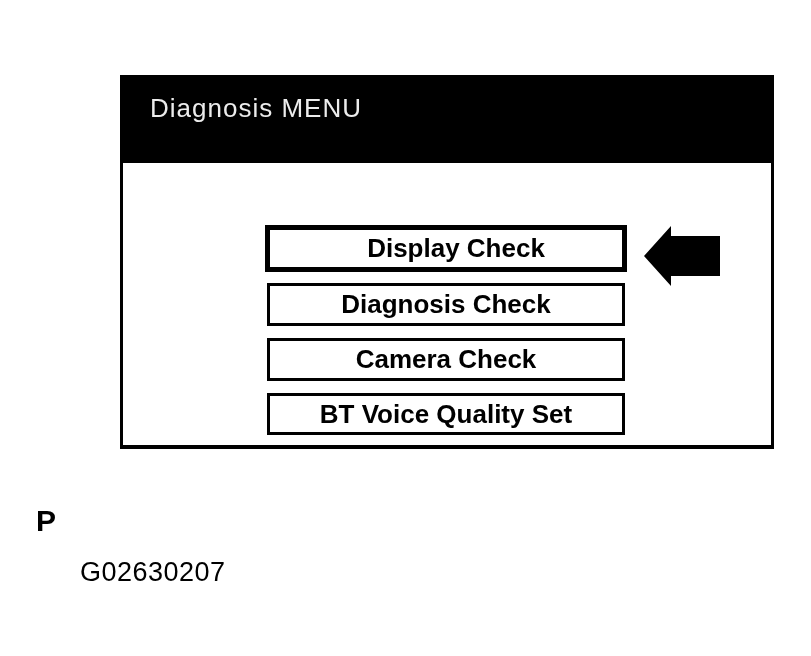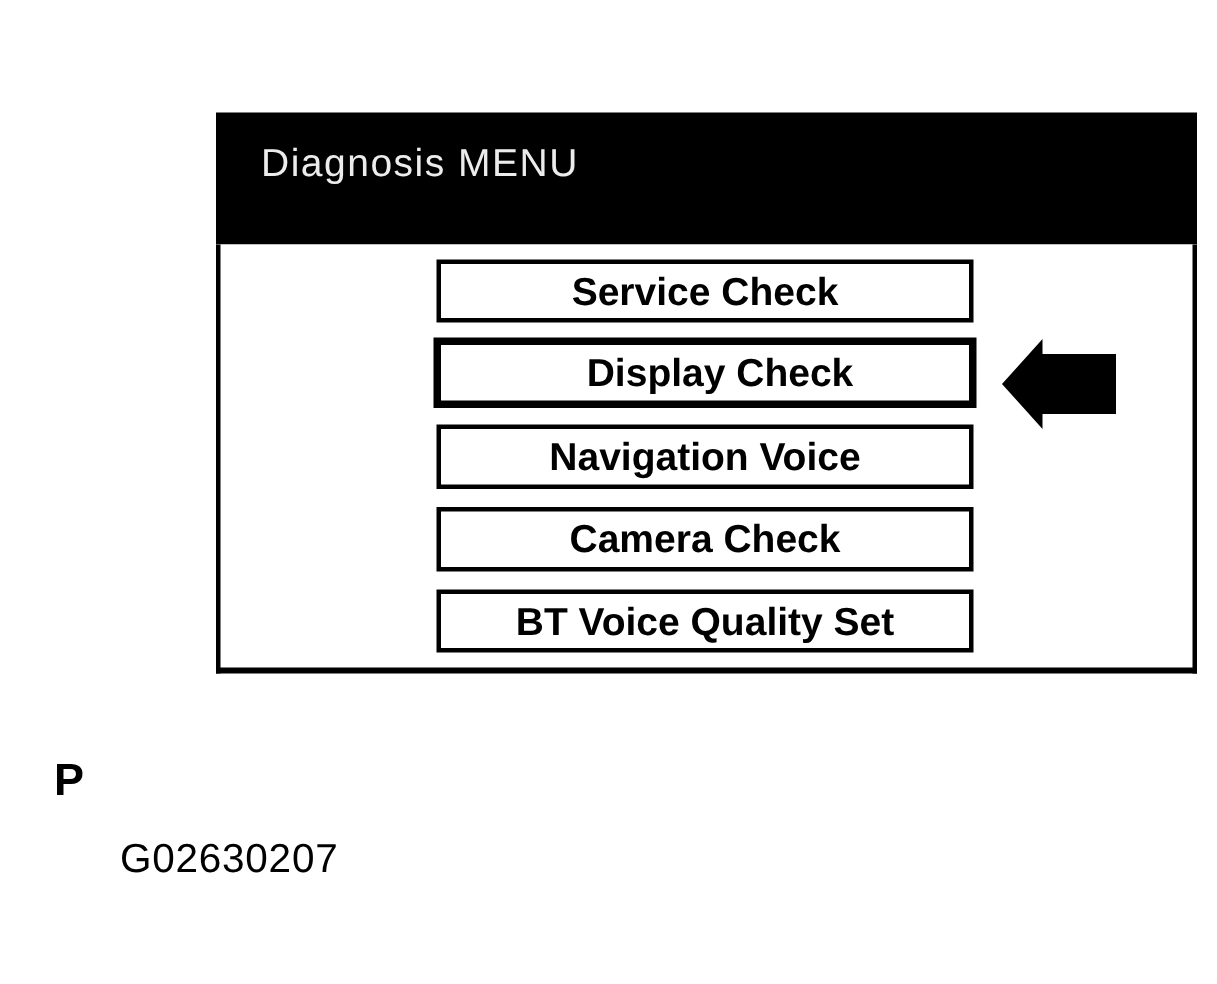--- a/index.html
+++ b/index.html
@@ -8,21 +8,21 @@
     width: 811px; height: 656px;
     position: relative;
     font-family: "Liberation Sans", sans-serif;
     color: #000;
     overflow: hidden;
   }
 
   .panel {
     position: absolute;
     left: 120px; top: 75px;
-    width: 654px; height: 374px; margin-left: 24px;
+    width: 654px; height: 374px;
   }
 
   .panel-header {
     position: absolute;
     left: 0; top: 0; right: 0;
     height: 88px;
     background: #000000;
   }
   .panel-title {
     position: absolute;
@@ -97,25 +97,24 @@
 <body>
 
 <div class="panel">
 
   <div class="panel-header">
     <div class="panel-title">Diagnosis MENU</div>
   </div>
 
   <div class="panel-body"></div>
 
-  <div class="menu-btn btn-1">Service Check</div>
 
   <div class="menu-btn selected btn-2">Display Check</div>
 
-  <div class="menu-btn btn-3">Navigation Voice</div>
+  <div class="menu-btn btn-3">Diagnosis Check</div>
 
   <div class="menu-btn btn-5">BT Voice Quality Set</div>
 
   <div class="menu-btn btn-4">Camera Check</div>
 
   <div class="select-arrow">
     <svg viewBox="0 0 76 64" xmlns="http://www.w3.org/2000/svg" aria-hidden="true">
       <polygon points="0,32 27,2 27,12 76,12 76,52 27,52 27,62" fill="#000000"></polygon>
     </svg>
   </div>

